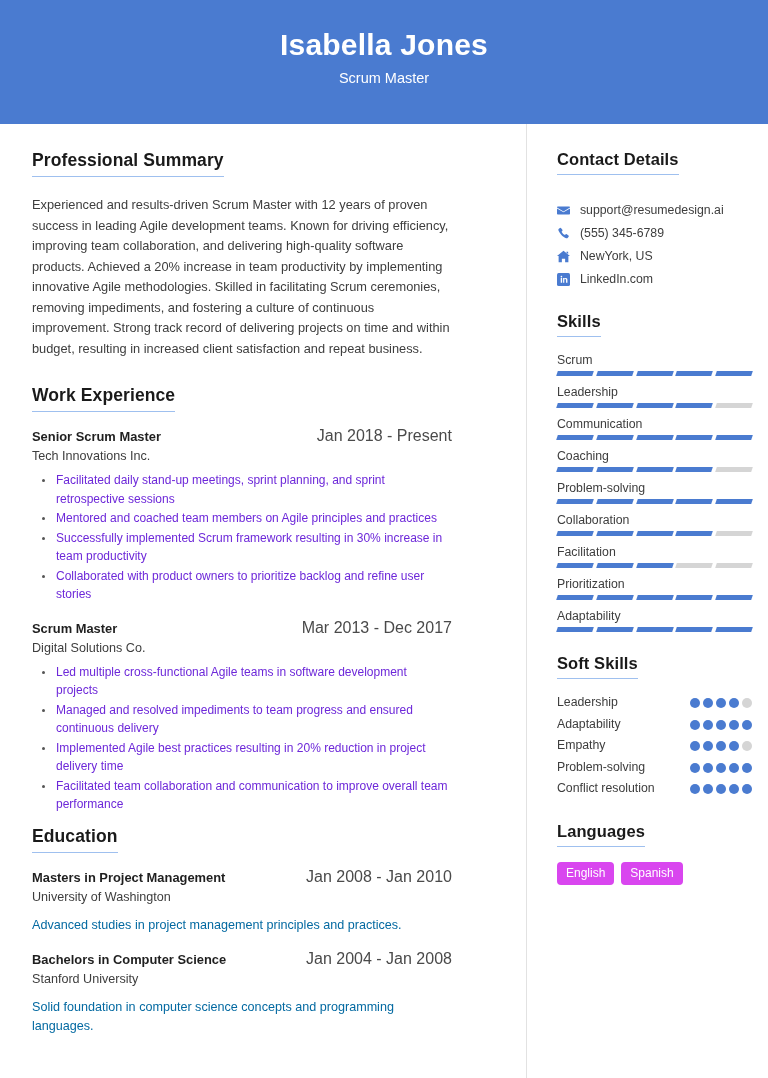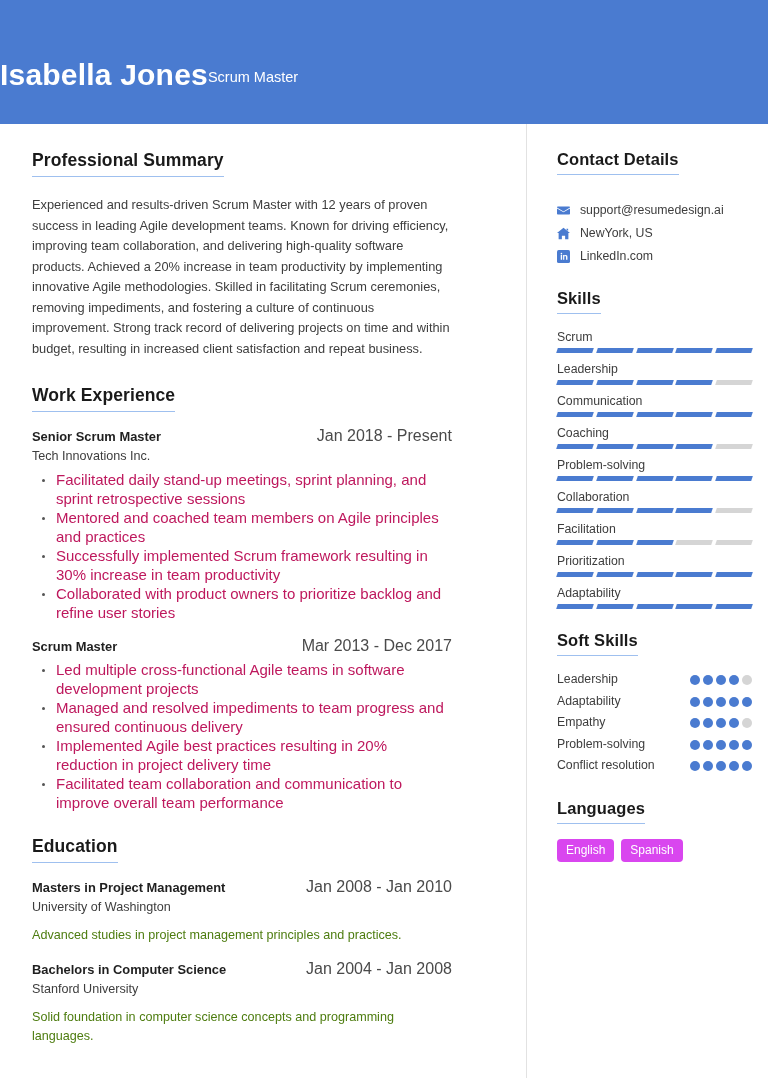--- a/index.html
+++ b/index.html
@@ -17,21 +17,21 @@
     background: #ffffff;
     overflow: hidden;
   }
 
   
   .header {
     width: 768px;
     height: 124px;
     background: #4a7bd0;
     display: flex;
-    flex-direction: row;
+    flex-direction: column;
     align-items: center;
     justify-content: flex-start;
     padding-top: 26px;
   }
   .header-name {
     color: #ffffff;
     font-size: 30px;
     font-weight: bold;
     letter-spacing: .2px;
     line-height: 38px;
@@ -106,34 +106,34 @@
     padding-left: 10px;
   }
   .entry-org {
     font-size: 12.6px;
     color: #3d3d3d;
     margin-top: 2px;
     line-height: 18px;
   }
   .entry-desc {
     font-size: 12.6px;
-    color: #4d7c0f;
+    color: #0369a1;
     margin-top: 10px;
     line-height: 19px;
   }
   ul.bullets {
     margin: 6px 0 0 0;
     padding-left: 22px;
     list-style: none;
   }
   ul.bullets li {
     position: relative;
-    font-size: 15px;
+    font-size: 12px;
     line-height: 18.5px;
-    color: #be185d;
+    color: #6d28d9;
     margin-bottom: 1px;
     padding-left: 2px;
   }
   ul.bullets li::before {
     content: "";
     position: absolute;
     left: -12px;
     top: 8px;
     width: 3.4px;
     height: 3.4px;
@@ -269,30 +269,31 @@
             <li>Successfully implemented Scrum framework resulting in 30% increase in team productivity</li>
             <li>Collaborated with product owners to prioritize backlog and refine user stories</li>
           </ul>
         </div>
 
         <div class="entry">
           <div class="entry-head">
             <span class="entry-title">Scrum Master</span>
             <span class="entry-date">Mar 2013 - Dec 2017</span>
           </div>
+          <div class="entry-org">Digital Solutions Co.</div>
           <ul class="bullets">
             <li>Led multiple cross-functional Agile teams in software development projects</li>
             <li>Managed and resolved impediments to team progress and ensured continuous delivery</li>
             <li>Implemented Agile best practices resulting in 20% reduction in project delivery time</li>
             <li>Facilitated team collaboration and communication to improve overall team performance</li>
           </ul>
         </div>
       </div>
 
-      <div class="sec-block" style="margin-top:24px;">
+      <div class="sec-block" style="margin-top:12px;">
         <div class="sec-title">Education</div>
 
         <div class="entry">
           <div class="entry-head">
             <span class="entry-title">Masters in Project Management</span>
             <span class="entry-date">Jan 2008 - Jan 2010</span>
           </div>
           <div class="entry-org">University of Washington</div>
           <div class="entry-desc">Advanced studies in project management principles and practices.</div>
         </div>
@@ -317,20 +318,28 @@
 
           <div class="contact-row">
             <span class="contact-icon">
               <svg width="13" height="13" viewBox="0 0 16 16" fill="#4a7bd0">
                   <path d="M1 3h14a1 1 0 0 1 1 1v.3L8 9.1.0 4.3V4a1 1 0 0 1 1-1zm15 2.6V12a1 1 0 0 1-1 1H1a1 1 0 0 1-1-1V5.6l8 4.7 8-4.7z"></path>
                 </svg>
             </span>
             <span class="contact-text">support@resumedesign.ai</span>
           </div>
 
+          <div class="contact-row">
+            <span class="contact-icon">
+              <svg width="13" height="13" viewBox="0 0 16 16" fill="#4a7bd0">
+                  <path d="M3.6 1.2a1.1 1.1 0 0 1 1.5.2l1.5 2a1.1 1.1 0 0 1-.1 1.4l-.9.9a9 9 0 0 0 4.2 4.2l.9-.9a1.1 1.1 0 0 1 1.4-.1l2 1.5a1.1 1.1 0 0 1 .2 1.5l-1 1.3c-.5.6-1.3.9-2 .6C7.6 12.6 3.4 8.4 1.7 4.1c-.3-.7 0-1.5.6-2l1.3-.9z"></path>
+                </svg>
+            </span>
+            <span class="contact-text">(555) 345-6789</span>
+          </div>
 
           <div class="contact-row">
             <span class="contact-icon">
               <svg width="13" height="13" viewBox="0 0 16 16" fill="#4a7bd0">
                   <path d="M8 .9 0 7.4h2V15h4v-4.2h4V15h4V7.4h2L8 .9zm3.6 1.2v1l2.1 1.7V2.1h-2.1z"></path>
                 </svg>
             </span>
             <span class="contact-text">NewYork, US</span>
           </div>
 

